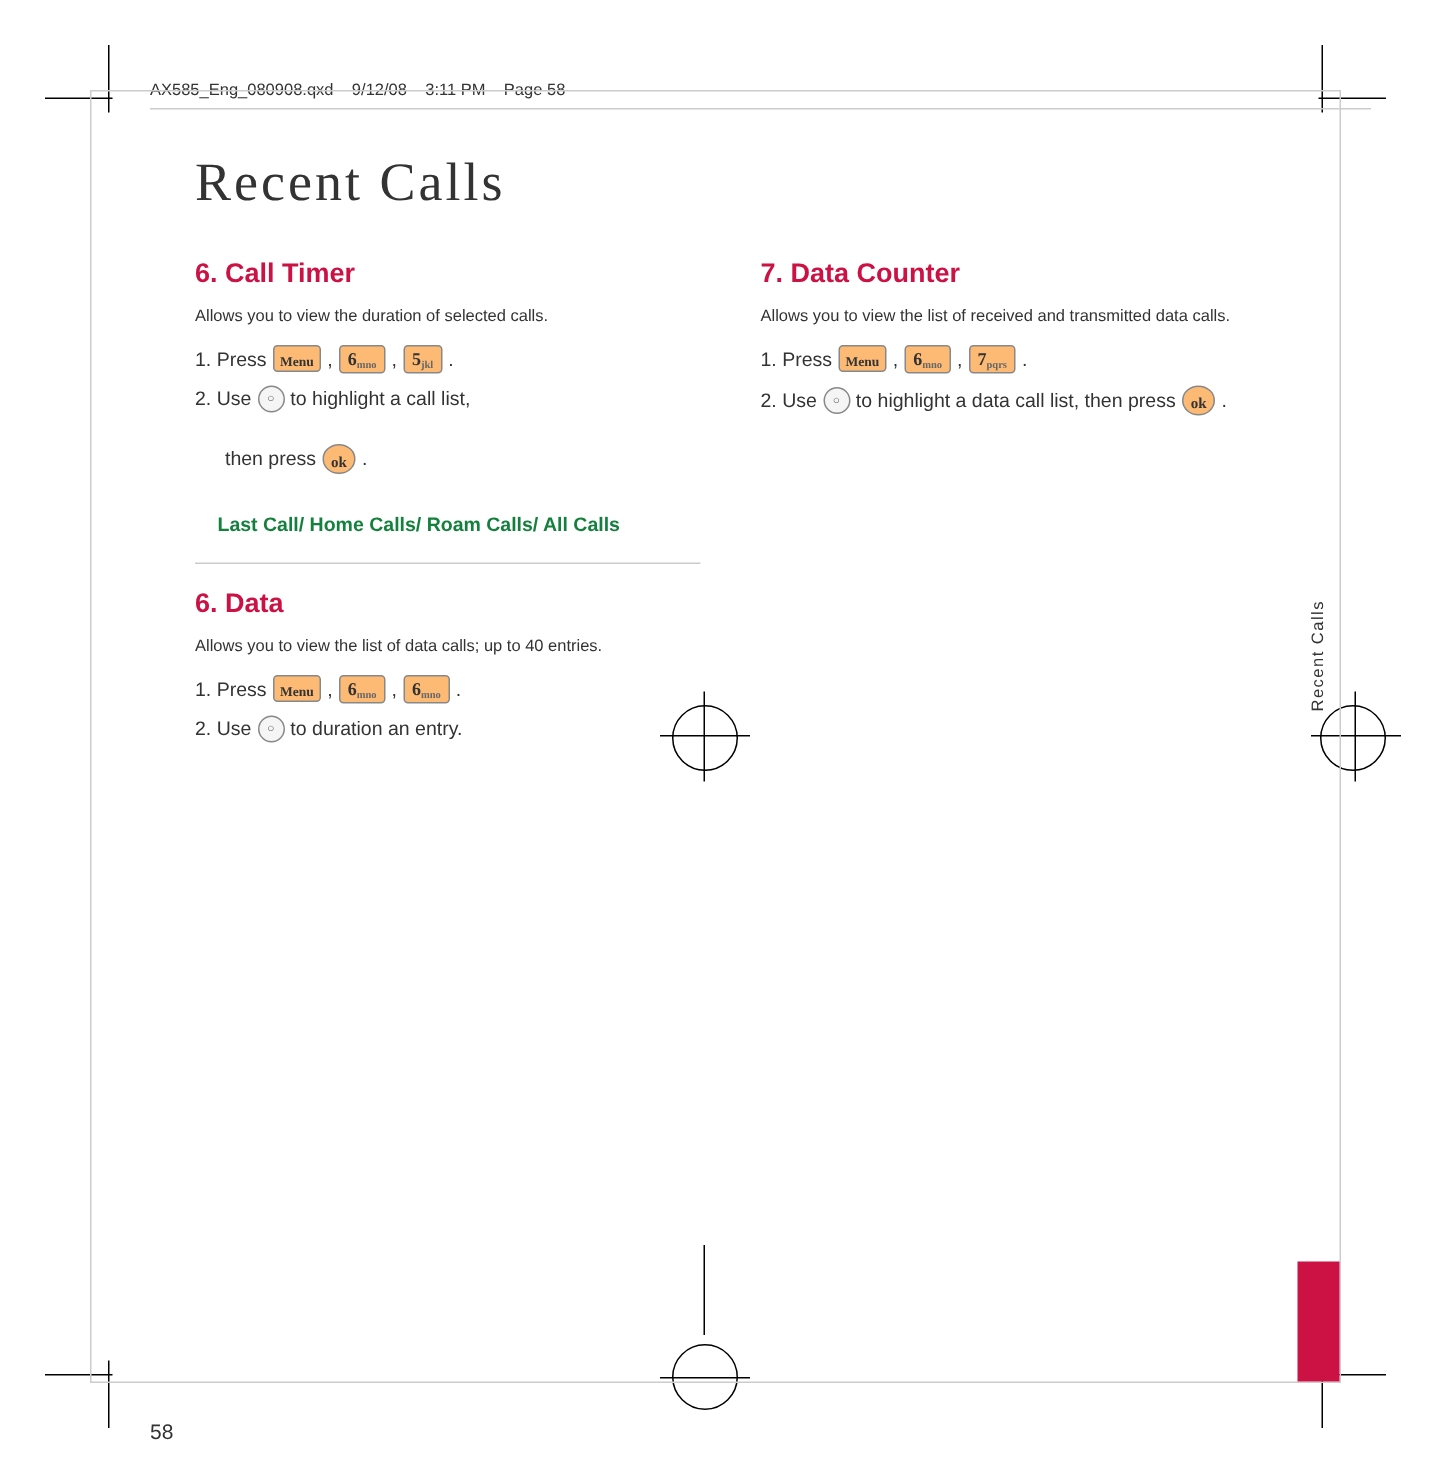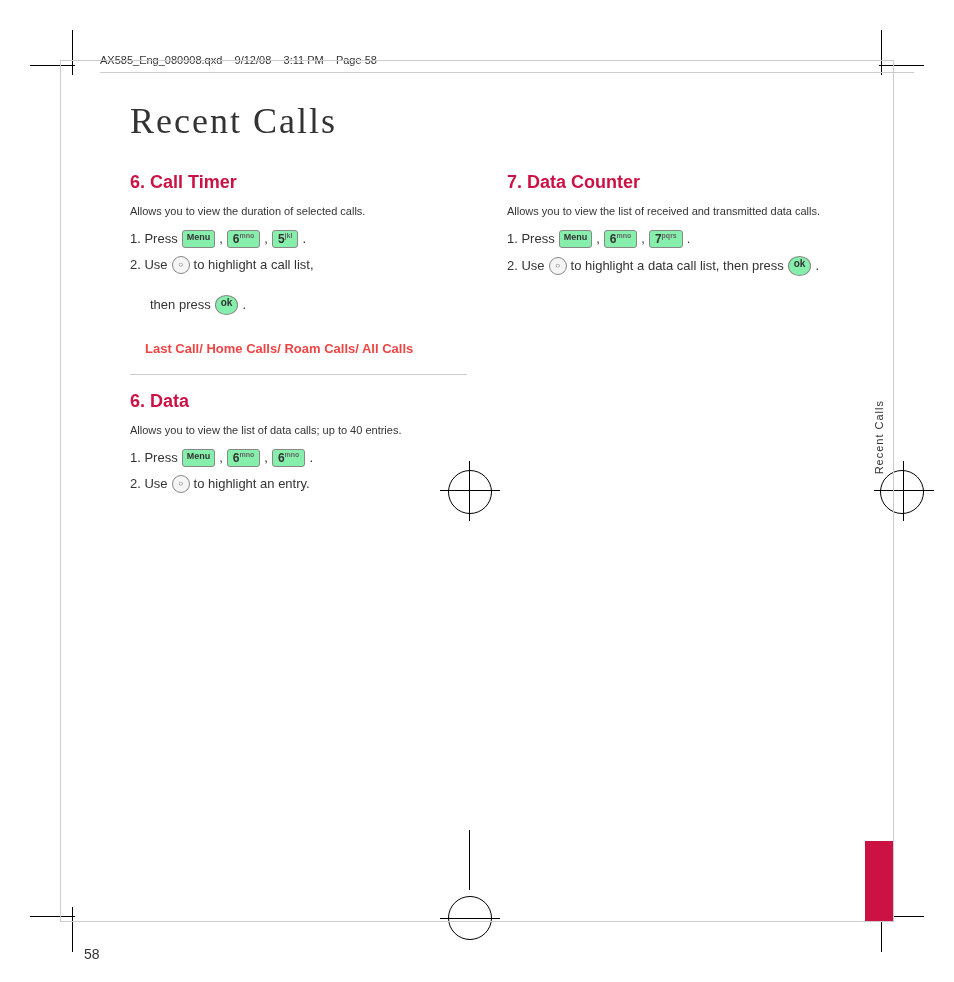--- a/index.html
+++ b/index.html
@@ -212,38 +212,38 @@
       gap: 4px;
       flex-wrap: wrap;
       margin-top: 21px;
     }
 
     
     .options-line {
       font-family: Arial, Helvetica, sans-serif;
       font-size: 13px;
       font-weight: bold;
-      color: #ef4444;
+      color: #15803d;
       margin-top: 24px;
       line-height: 1.5;
       padding-left: 15px;
     }
 
     
     .key-btn {
       display: inline-flex;
-      align-items: flex-start;
+      align-items: flex-end;
       justify-content: center;
       border: 1px solid #888;
       border-radius: 3px;
       padding: 1px 5px;
       font-size: 11px;
-      font-family: Liberation Sans, sans-serif;
-      color: #333;
-      background: #86efac;
+      font-family: Liberation Serif, serif;
+      color: #333;
+      background: #fdba74;
       min-width: 22px;
       min-height: 18px;
       vertical-align: middle;
     }
 
     .key-btn-menu {
       font-size: 9px;
       font-weight: bold;
       padding: 1px 4px;
     }
@@ -273,21 +273,21 @@
       font-size: 8px;
       color: #555;
       background: #f5f5f5;
       vertical-align: middle;
     }
 
     
     .page-number {
       position: absolute;
       bottom: 20px;
-      left: 84px;
+      left: 100px;
       font-family: Arial, Helvetica, sans-serif;
       font-size: 14px;
       color: #333;
     }
 
     
     .section-divider {
       border: none;
       border-top: 1px solid #ccc;
       margin: 16px 0;
@@ -407,21 +407,21 @@
           <span class="key-btn key-btn-6">
             <span>6</span>
               <span class="key-label">mno</span>
           </span>
           <span>.</span>
         </div>
 
         <div class="step-line">
           <span>2. Use</span>
           <span class="nav-circle">○</span>
-          <span>to highlight an entry.</span>
+          <span>to duration an entry.</span>
         </div>
       </div>
 
     </div>
 
     <div class="col-right">
 
       <div>
         <div class="section-heading">7. Data Counter</div>
         <p class="body-text">Allows you to view the list of received and transmitted data calls.</p>

